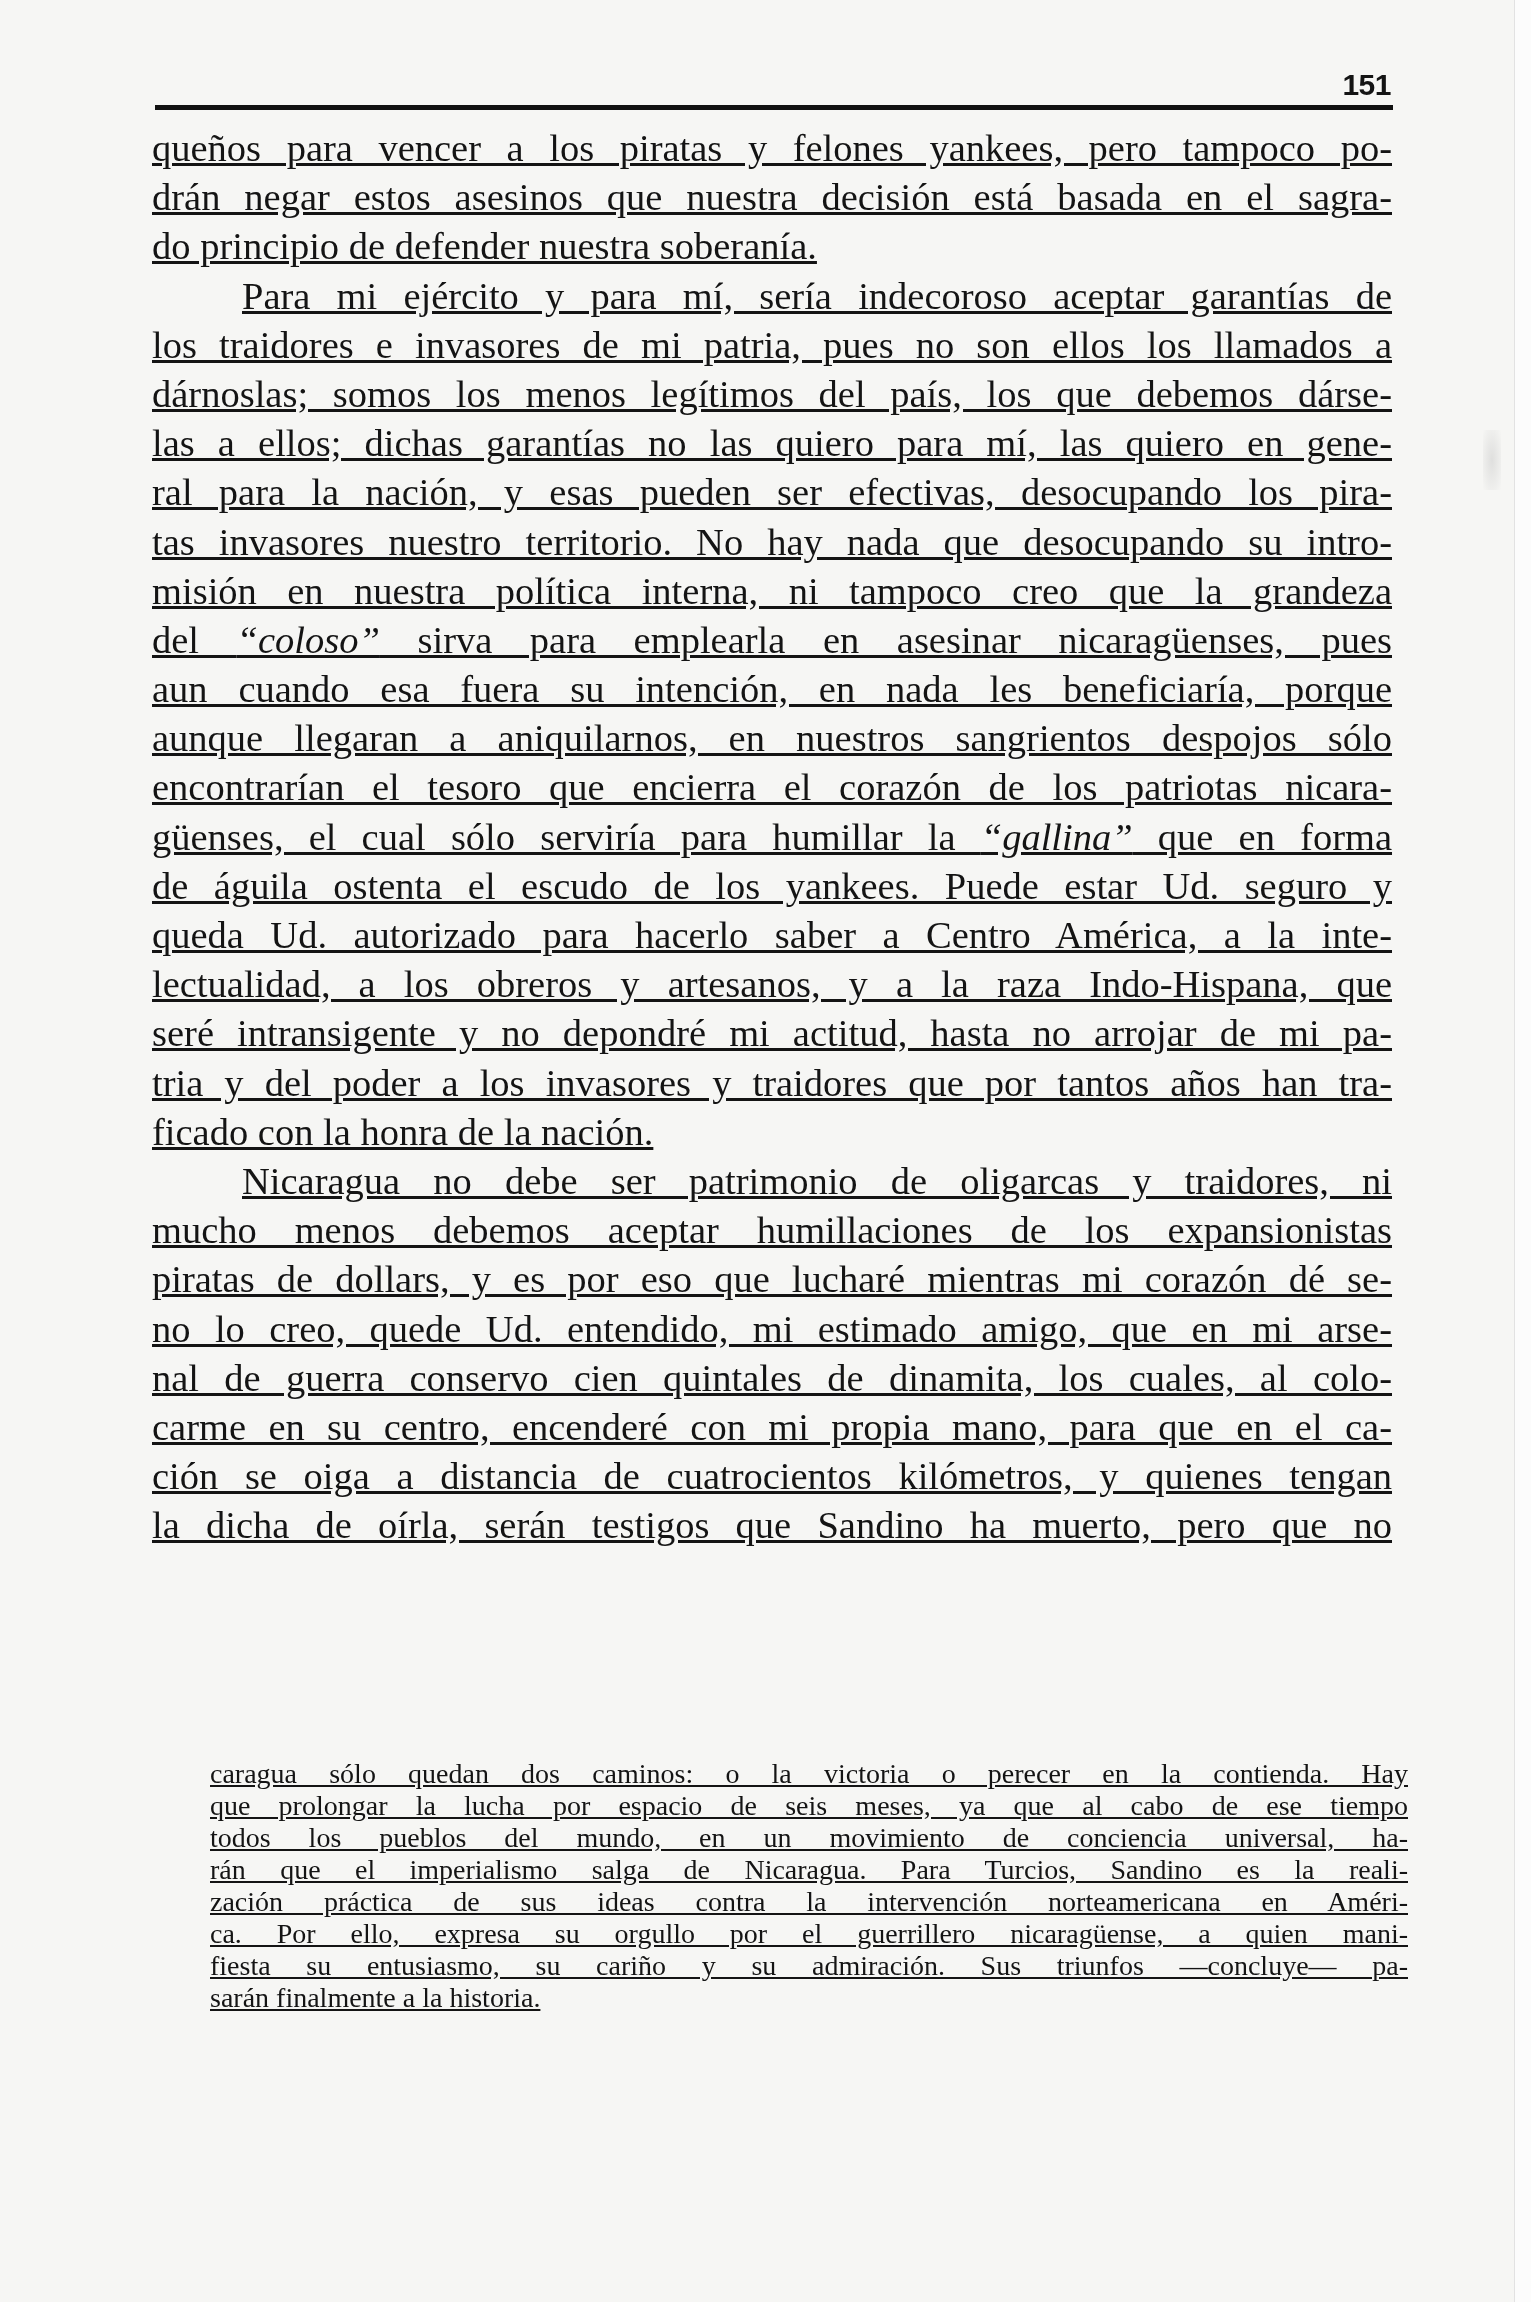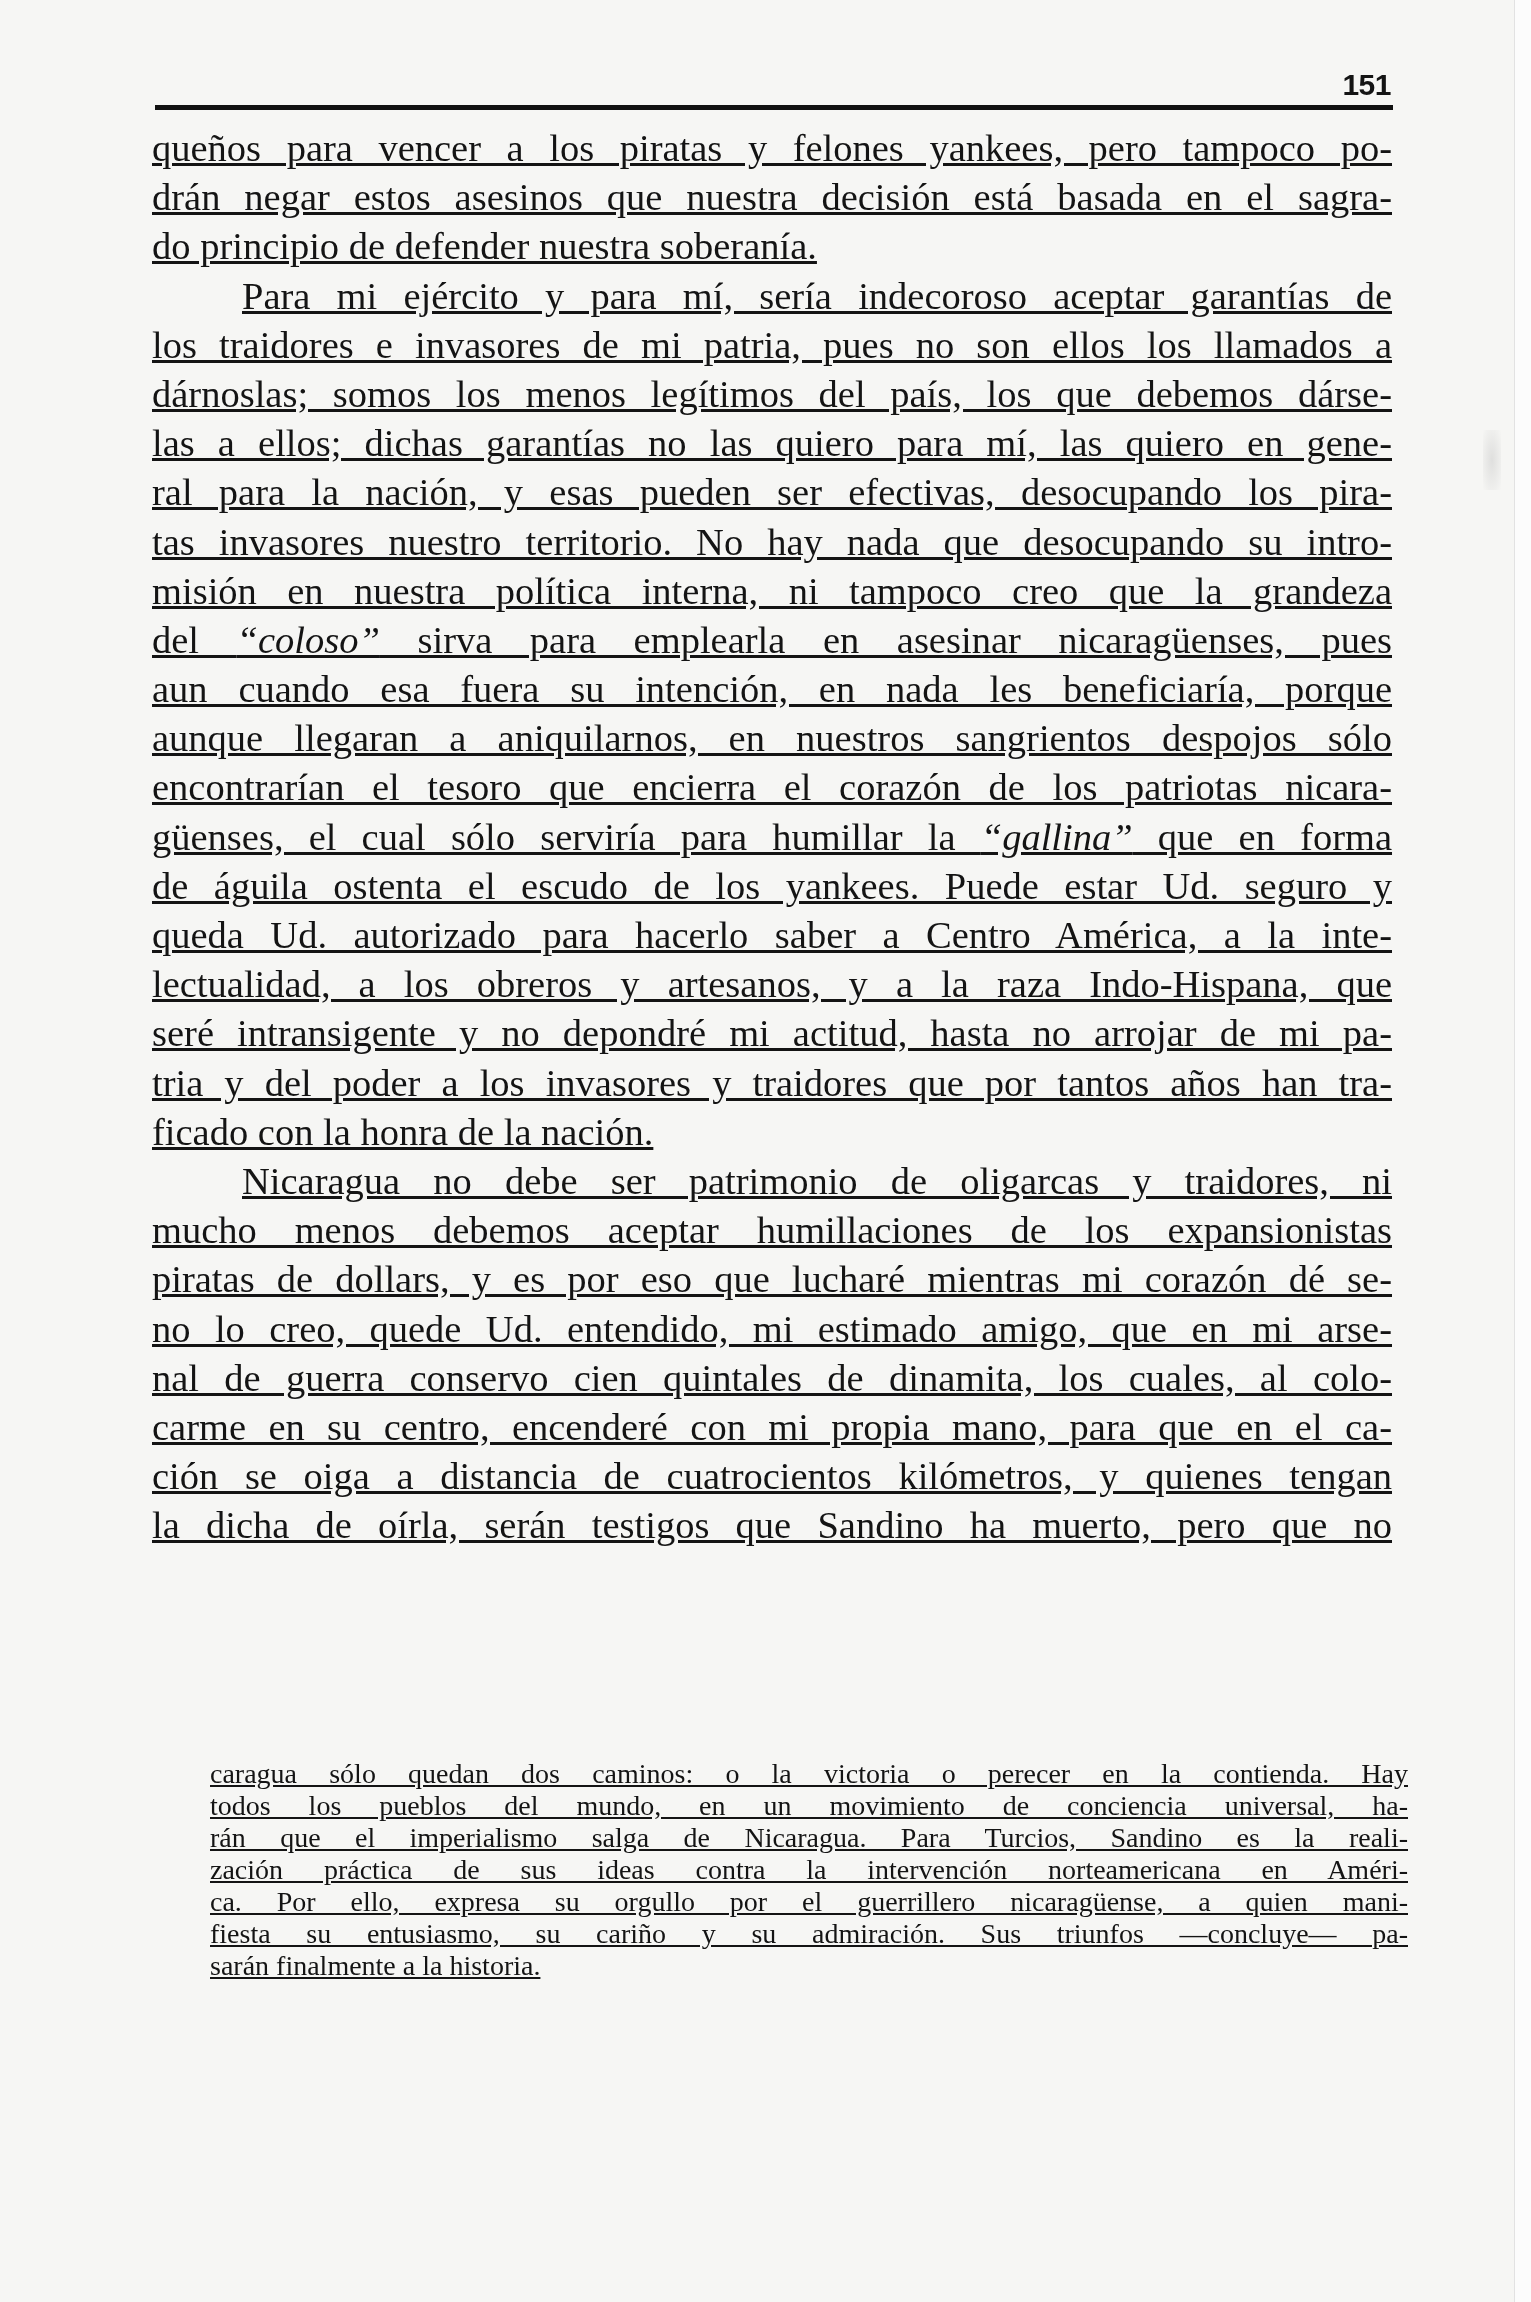--- a/index.html
+++ b/index.html
@@ -80,19 +80,20 @@
   <span class="line">piratas de dollars, y es por eso que lucharé mientras mi corazón dé se-</span>
   <span class="line">no lo creo, quede Ud. entendido, mi estimado amigo, que en mi arse-</span>
   <span class="line">nal de guerra conservo cien quintales de dinamita, los cuales, al colo-</span>
   <span class="line">carme en su centro, encenderé con mi propia mano, para que en el ca-</span>
   <span class="line">ción se oiga a distancia de cuatrocientos kilómetros, y quienes tengan</span>
   <span class="line">la dicha de oírla, serán testigos que Sandino ha muerto, pero que no</span>
 </div>
 
 <div class="footnote">
   <span class="line">caragua sólo quedan dos caminos: o la victoria o perecer en la contienda. Hay</span>
+  <span class="line">que prolongar la lucha por espacio de seis meses, ya que al cabo de ese tiempo</span>
   <span class="line">todos los pueblos del mundo, en un movimiento de conciencia universal, ha-</span>
   <span class="line">rán que el imperialismo salga de Nicaragua. Para Turcios, Sandino es la reali-</span>
   <span class="line">zación práctica de sus ideas contra la intervención norteamericana en Améri-</span>
   <span class="line">ca. Por ello, expresa su orgullo por el guerrillero nicaragüense, a quien mani-</span>
   <span class="line">fiesta su entusiasmo, su cariño y su admiración. Sus triunfos —concluye— pa-</span>
   <span class="line last">sarán finalmente a la historia.</span>
 </div>
 
 </body></html>

